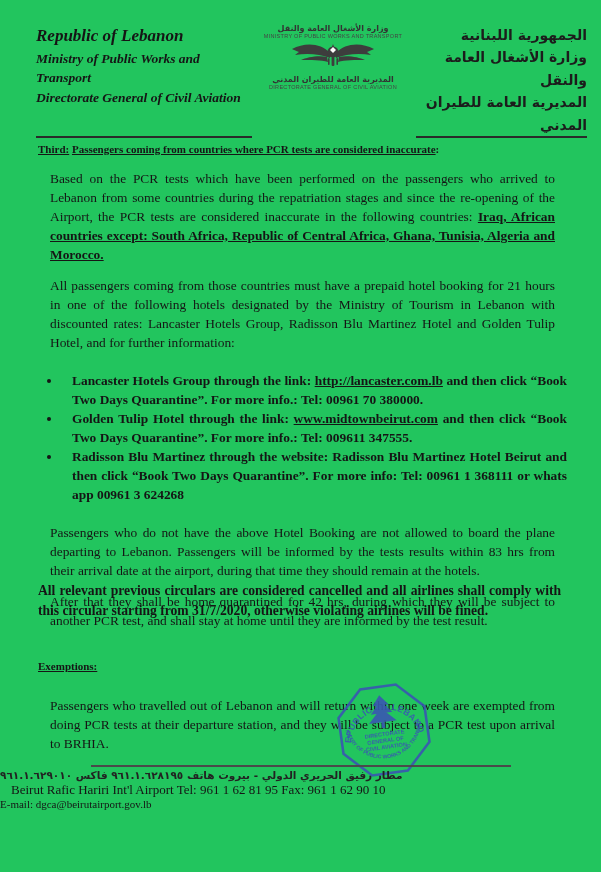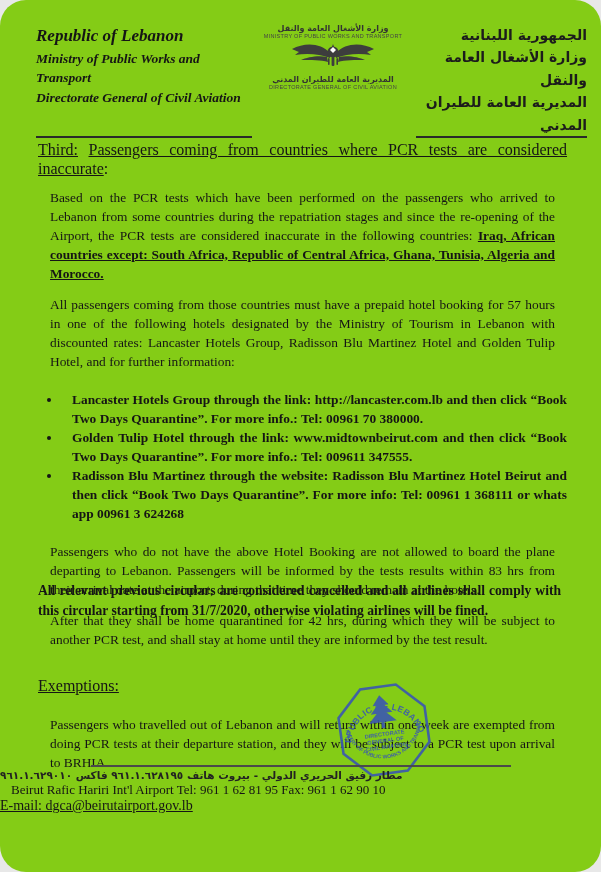--- a/index.html
+++ b/index.html
@@ -1,61 +1,60 @@
 <!DOCTYPE html>
 <html><head>
 <meta charset="utf-8">
 <style>
   html,body { margin:0; padding:0; background:#e8e8e8; }
   .page {
     position:relative; width:601px; height:872px; margin:0 auto;
-    background:#84cc16; color:#151515; overflow:hidden;
+    background:#22c55e; color:#151515; overflow:hidden;
     font-family:"Liberation Serif", serif;
-    border-radius:26px;
   }
   
   .header { position:absolute; top:24px; left:36px; right:14px; display:flex; }
   .h-left {
     width:216px; font-style:italic; font-weight:bold;
     border-bottom:2px solid #2a2a2a; padding-bottom:5px; line-height:1.45;
   }
   .h-left .l1 { font-size:17px; }
   .h-left .l2, .h-left .l3 { font-size:13.5px; }
   .h-center { width:150px; margin-left:6px; text-align:center; }
   .logo-ar { font-family:"DejaVu Sans", sans-serif; font-weight:bold; font-size:8px; color:#333; }
   .logo-en { font-size:5.5px; letter-spacing:.3px; color:#444; font-family:"Liberation Sans", sans-serif; }
   .h-right {
     flex:1; margin-left:8px; direction:rtl; text-align:right;
     font-family:"DejaVu Sans", sans-serif; font-weight:bold; font-size:14px;
     line-height:1.6; border-bottom:2px solid #2a2a2a; color:#1c1c1c;
   }
   
   .main { position:absolute; top:140px; left:38px; right:34px; font-size:13.4px; line-height:19px; text-align:justify; }
-  .heading { font-weight:normal; font-size:16px; }
+  .heading { font-weight:bold; font-size:11px; }
   .u  { text-decoration:underline; }
   .bu { font-weight:bold; text-decoration:underline; }
   .para { margin:12px; }
   .mt10 { margin-top:10px; } .mt19 { margin-top:19px; } .mt27 { margin-top:27px; } .mt20 { margin-top:20px; }
   ul.hotels { margin:19px 0 0 0; padding-left:24px; }
   ul.hotels li { font-weight:bold; padding-left:10px; }
-  .lnk { }
+  .lnk { text-decoration:underline; }
   .closing { position:absolute; top:581px; left:38px; right:40px; font-weight:bold; font-size:13.6px; line-height:20px; text-align:justify; }
   
   .sig { position:absolute; top:685px; left:38px; width:280px; }
   .sig-title { font-weight:bold; font-size:14.2px; }
   .sig-scribble { margin:0 0 0 28px; display:block; }
   .sig-name { font-weight:bold; font-size:14.2px; margin:-6px 0 0 76px; }
   
   .stamp { position:absolute; top:679px; left:334px; width:100px; height:102px; opacity:.9; }
   
   .footer { position:absolute; top:765px; left:0; width:100%; text-align:left; }
   .f-rule { width:420px; margin:0 auto; border-top:2px solid #4a4a4a; }
   .f-ar { direction:rtl; font-family:"DejaVu Sans", sans-serif; font-weight:bold; font-size:10.5px; margin-top:2px; color:#222; }
   .f-en { font-size:13px; margin-top:1px;padding-left:11px; }
-  .f-email { font-size:14px;text-decoration:underline; }
+  .f-email { font-size:11px; }
 </style>
 </head>
 <body>
 
 <div class="page">
 
   <div class="header">
     <div class="h-left">
       <div class="l1">Republic of Lebanon</div>
       <div class="l2">Ministry of Public Works and Transport</div>
@@ -85,21 +84,21 @@
       <div>الجمهورية اللبنانية</div>
       <div>وزارة الأشغال العامة والنقل</div>
       <div>المديرية العامة للطيران المدني</div>
     </div>
   </div>
 
   <div class="main">
     <div class="heading"><span class="u">Third:</span> <span class="u">Passengers coming from countries where PCR tests are considered inaccurate</span><span>:</span></div>
 
     <div class="para mt10"><span>Based on the PCR tests which have been performed on the passengers who arrived to Lebanon from some countries during the repatriation stages and since the re-opening of the Airport, the PCR tests are considered inaccurate in the following countries: </span><span class="bu">Iraq, African countries except: South Africa, Republic of Central Africa, Ghana, Tunisia, Algeria and Morocco.</span></div>
-    <div class="para">All passengers coming from those countries must have a prepaid hotel booking for 57 hours in one of the following hotels designated by the Ministry of Tourism in Lebanon with discounted rates: Lancaster Hotels Group, Radisson Blu Martinez Hotel and Golden Tulip Hotel, and for further information:</div>
+    <div class="para">All passengers coming from those countries must have a prepaid hotel booking for 21 hours in one of the following hotels designated by the Ministry of Tourism in Lebanon with discounted rates: Lancaster Hotels Group, Radisson Blu Martinez Hotel and Golden Tulip Hotel, and for further information:</div>
 
     <ul class="hotels">
       <li><span>Lancaster Hotels Group through the link: </span><span class="lnk">http://lancaster.com.lb</span><span> and then click “Book Two Days Quarantine”. For more info.: Tel: 00961 70 380000.</span></li>
       <li><span>Golden Tulip Hotel through the link: </span><span class="lnk">www.midtownbeirut.com</span><span> and then click “Book Two Days Quarantine”. For more info.: Tel: 009611 347555.</span></li>
       <li><span>Radisson Blu Martinez through the website:  Radisson Blu Martinez Hotel Beirut and then click “Book Two Days Quarantine”. For more info: Tel: 00961 1 368111 or whats app 00961 3 624268</span><span class="lnk"></span><span></span></li>
     </ul>
 
     <div class="para mt19">Passengers who do not have the above Hotel Booking are not allowed to board the plane departing to Lebanon. Passengers will be informed by the tests results within 83 hrs from their arrival date at the airport, during that time they should remain at the hotels.</div>
     <div class="para">After that they shall be home quarantined for 42 hrs, during which they will be subject to another PCR test, and shall stay at home until they are informed by the test result.</div>
 

